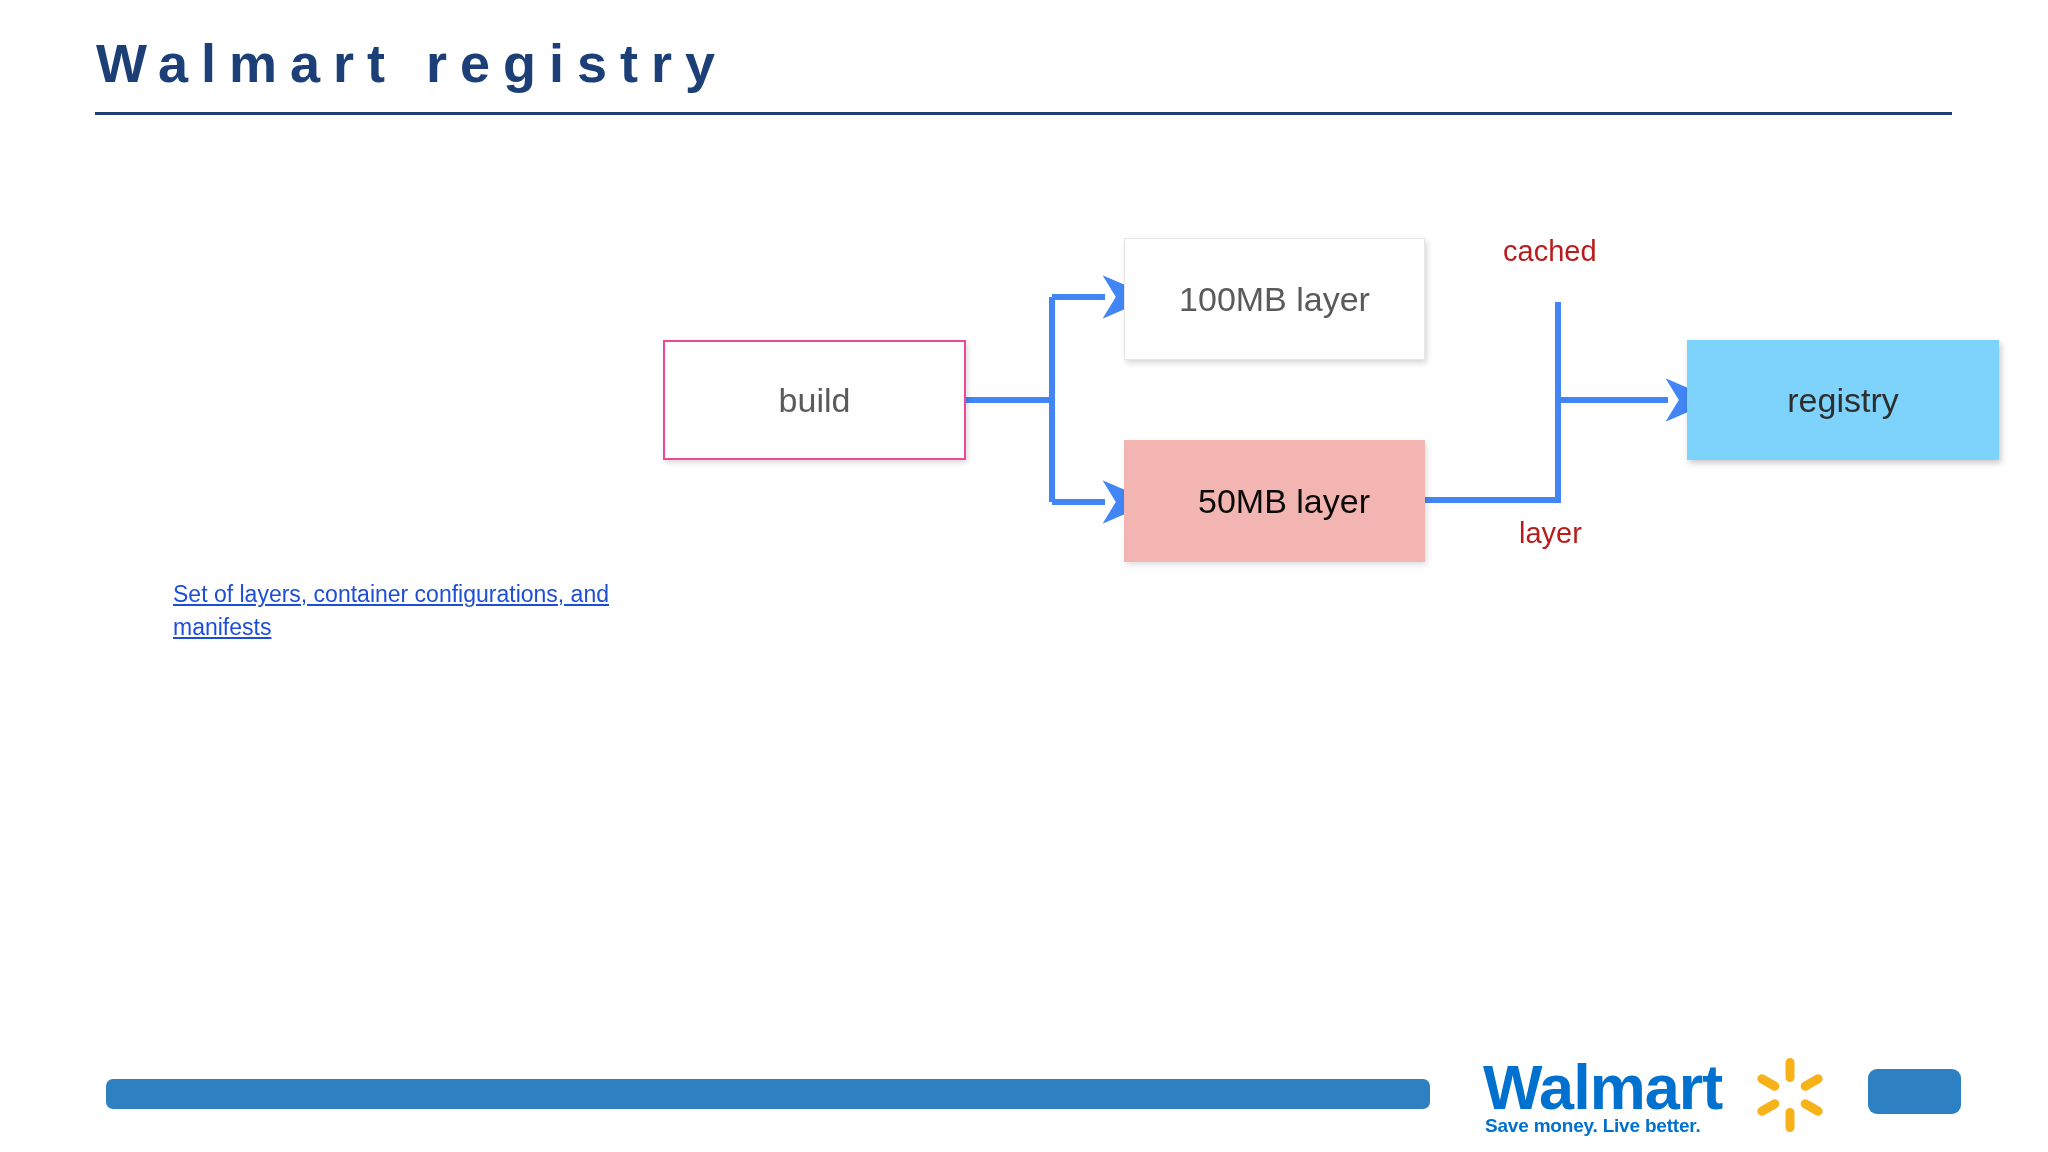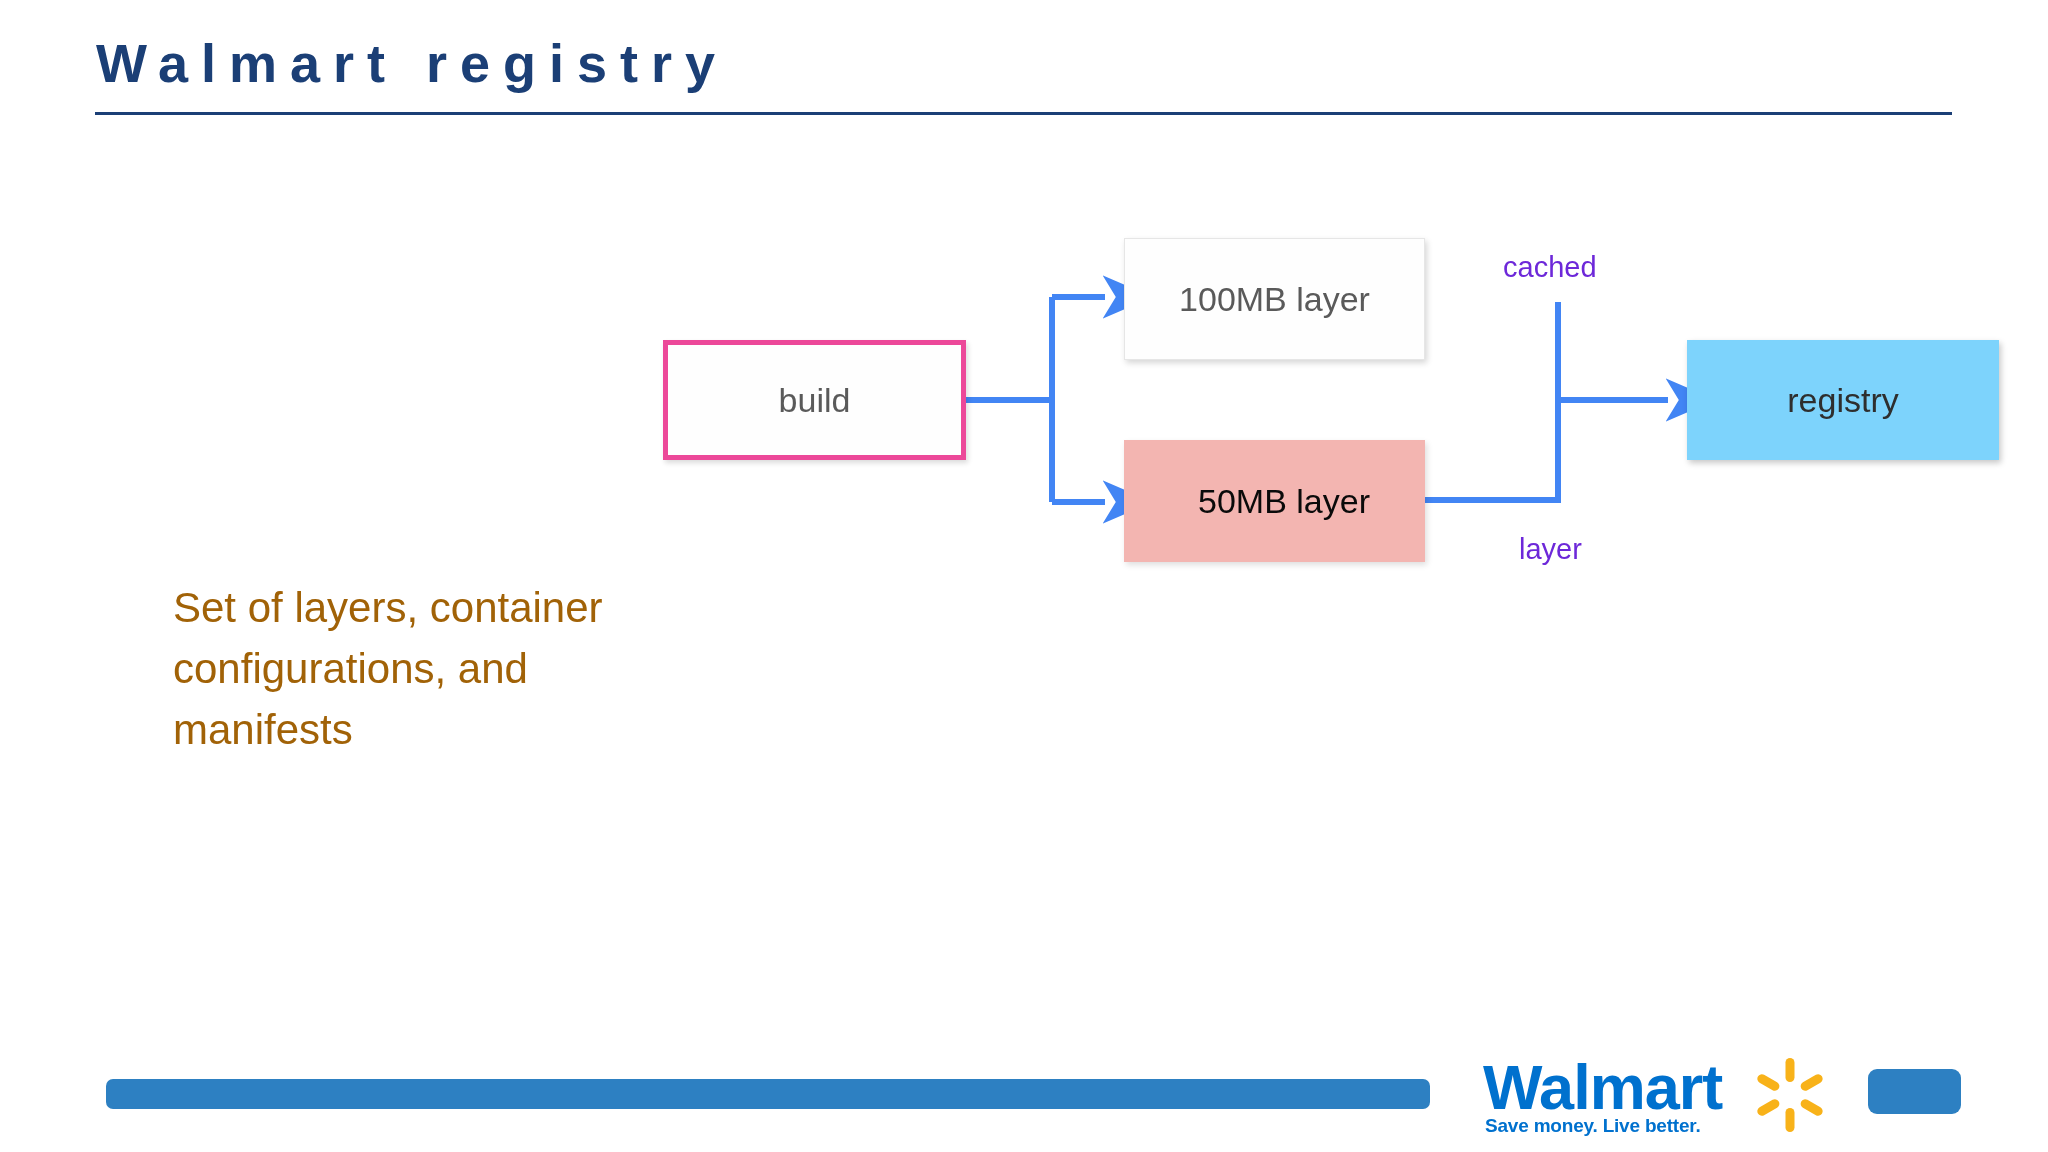--- a/index.html
+++ b/index.html
@@ -53,21 +53,21 @@
     box-sizing: border-box;
     font-size: 34px;
     line-height: 1.2;
   }
   #node-build {
     left: 663px;
     top: 340px;
     width: 303px;
     height: 120px;
     background: #fefefe;
-    border: 5px solid #ec4899;
+    border: 2px solid #ec4899;
     color: #5a5a5a;
     box-shadow: 2px 3px 5px rgba(0,0,0,0.14);
   }
   #node-layer-100 {
     left: 1124px;
     top: 238px;
     width: 301px;
     height: 122px;
     background: #fefefe;
     border: 1px solid #e6e6e6;
@@ -90,36 +90,36 @@
     width: 312px;
     height: 120px;
     background: #7dd3fc;
     color: #2e2e2e;
     box-shadow: 2px 3px 6px rgba(0,0,0,0.22);
   }
 
   .edge-label {
     position: absolute;
     font-size: 29px;
-    color: #6d28d9;
+    color: #b91c1c;
     white-space: nowrap;
-    margin-top: 16px;
   }
   #label-cached { left: 1503px; top: 235px; }
   #label-send   { left: 1519px; top: 517px; }
 
   
   #body-text {
     position: absolute;
     left: 173px;
     top: 578px;
     width: 480px;
-    font-size: 42px;
+    font-size: 23px;
     line-height: 1.45;
-    color: #a16207;
+    color: #1d4ed8;
+    text-decoration: underline;
   }
 
   
   #footer-bar {
     position: absolute;
     left: 106px;
     top: 1079px;
     width: 1324px;
     height: 30px;
     background: #2d80c2;

